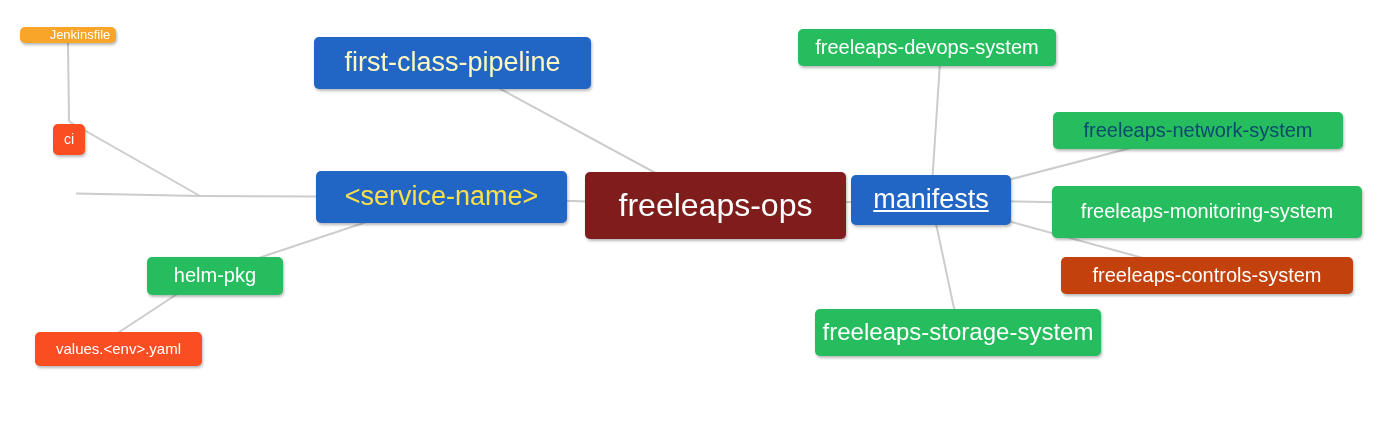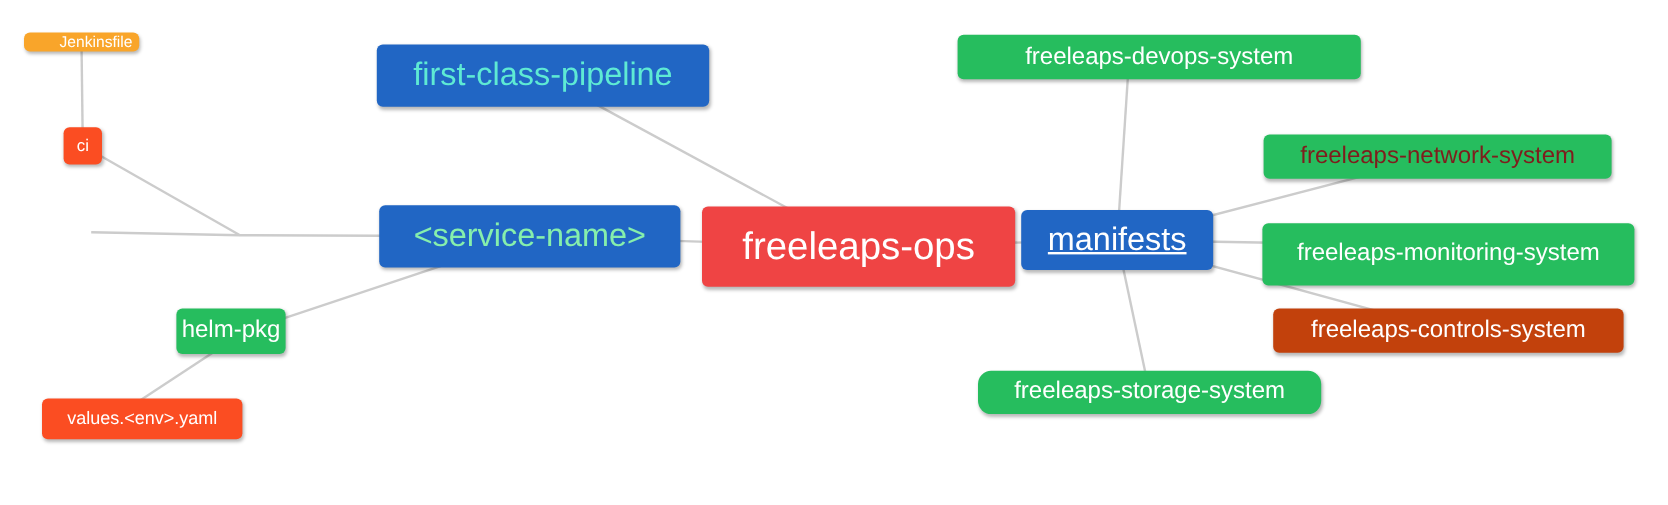--- a/index.html
+++ b/index.html
@@ -54,25 +54,25 @@
       <line x1="441.5" y1="197" x2="715.5" y2="205.5" stroke="#cccccc" stroke-width="2"></line>
       <line x1="715.5" y1="205.5" x2="931" y2="200" stroke="#cccccc" stroke-width="2"></line>
       <line x1="931" y1="200" x2="941" y2="47.5" stroke="#cccccc" stroke-width="2"></line>
       <line x1="931" y1="200" x2="1198" y2="130.5" stroke="#cccccc" stroke-width="2"></line>
       <line x1="931" y1="200" x2="1207" y2="205" stroke="#cccccc" stroke-width="2"></line>
       <line x1="931" y1="200" x2="1207" y2="275.5" stroke="#cccccc" stroke-width="2"></line>
       <line x1="931" y1="200" x2="958" y2="327" stroke="#cccccc" stroke-width="2"></line>
     </svg>
 
 <div class="node" style="left: 20px; top: 27px; width: 96px; height: 16px; background: rgb(249, 165, 42); font-size: 13px; color: rgb(255, 255, 255); padding-left: 24px;">Jenkinsfile</div>
-    <div class="node" style="left: 53px; top: 106px; width: 32px; height: 31px; background: rgb(251, 77, 34); font-size: 14px; color: rgb(255, 255, 255);">ci</div>
-    <div class="node" style="left: 147px; top: 257px; width: 91px; height: 38px; background: rgb(38, 189, 94); font-size: 20px; color: rgb(255, 255, 255);">helm-pkg</div>
+    <div class="node" style="left: 53px; top: 124px; width: 32px; height: 31px; background: rgb(251, 77, 34); font-size: 14px; color: rgb(255, 255, 255);">ci</div>
+    <div class="node" style="left: 147px; top: 257px; width: 136px; height: 38px; background: rgb(38, 189, 94); font-size: 20px; color: rgb(255, 255, 255);">helm-pkg</div>
     <div class="node" style="left: 10px; top: 332px; width: 167px; height: 34px; background: rgb(251, 77, 34); font-size: 15px; color: rgb(255, 255, 255); margin-left: 25px;">values.&lt;env&gt;.yaml</div>
-    <div class="node" style="left: 314px; top: 37px; width: 277px; height: 52px; background: rgb(33, 102, 196); font-size: 27px; color: #5eead4;">first-class-pipeline</div>
-    <div class="node" style="left: 316px; top: 171px; width: 251px; height: 52px; background: rgb(33, 102, 196); font-size: 27px; color: #86efac;">&lt;service-name&gt;</div>
-    <div class="node" style="left: 585px; top: 172px; width: 261px; height: 67px; background: #ef4444; font-size: 32px; color: rgb(255, 255, 255);">freeleaps-ops</div>
+    <div class="node" style="left: 314px; top: 37px; width: 277px; height: 52px; background: rgb(33, 102, 196); font-size: 27px; color: #fef9c3;">first-class-pipeline</div>
+    <div class="node" style="left: 316px; top: 171px; width: 251px; height: 52px; background: rgb(33, 102, 196); font-size: 27px; color: #fde047;">&lt;service-name&gt;</div>
+    <div class="node" style="left: 585px; top: 172px; width: 261px; height: 67px; background: #7f1d1d; font-size: 32px; color: rgb(255, 255, 255);">freeleaps-ops</div>
     <div class="node" style="left: 851px; top: 175px; width: 160px; height: 50px; background: rgb(33, 102, 196); font-size: 27px; color: rgb(255, 255, 255); text-decoration: underline;">manifests</div>
-    <div class="node" style="left: 798px; top: 29px; width: 336px; height: 37px; background: rgb(38, 189, 94); font-size: 20px; color: rgb(255, 255, 255);">freeleaps-devops-system</div>
-    <div class="node" style="left: 1053px; top: 112px; width: 290px; height: 37px; background: rgb(38, 189, 94); font-size: 20px; color: #7f1d1d;">freeleaps-network-system</div>
+    <div class="node" style="left: 798px; top: 29px; width: 258px; height: 37px; background: rgb(38, 189, 94); font-size: 20px; color: rgb(255, 255, 255);">freeleaps-devops-system</div>
+    <div class="node" style="left: 1053px; top: 112px; width: 290px; height: 37px; background: rgb(38, 189, 94); font-size: 20px; color: #0c4a6e;">freeleaps-network-system</div>
     <div class="node" style="left: 1052px; top: 186px; width: 310px; height: 52px; background: rgb(38, 189, 94); font-size: 20px; color: rgb(255, 255, 255);">freeleaps-monitoring-system</div>
     <div class="node" style="left: 1061px; top: 257px; width: 292px; height: 37px; background: #c2410c; font-size: 20px; color: rgb(255, 255, 255);">freeleaps-controls-system</div>
-    <div class="node" style="left: 815px; top: 309px; width: 286px; height: 36px; background: rgb(38, 189, 94); font-size: 20px; color: rgb(255, 255, 255); border-radius: 11px;">freeleaps-storage-system</div>
+    <div class="node" style="left: 815px; top: 309px; width: 286px; height: 47px; background: rgb(38, 189, 94); font-size: 24px; color: rgb(255, 255, 255);">freeleaps-storage-system</div>
   </div>
 
 </body></html>

